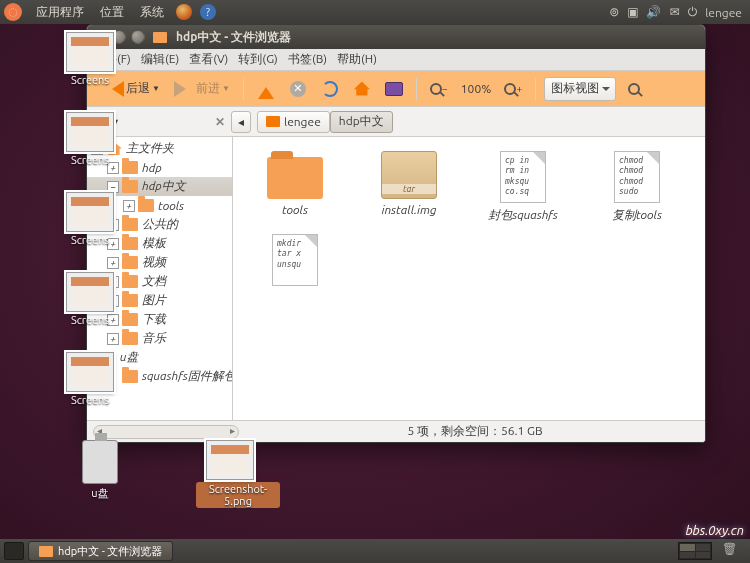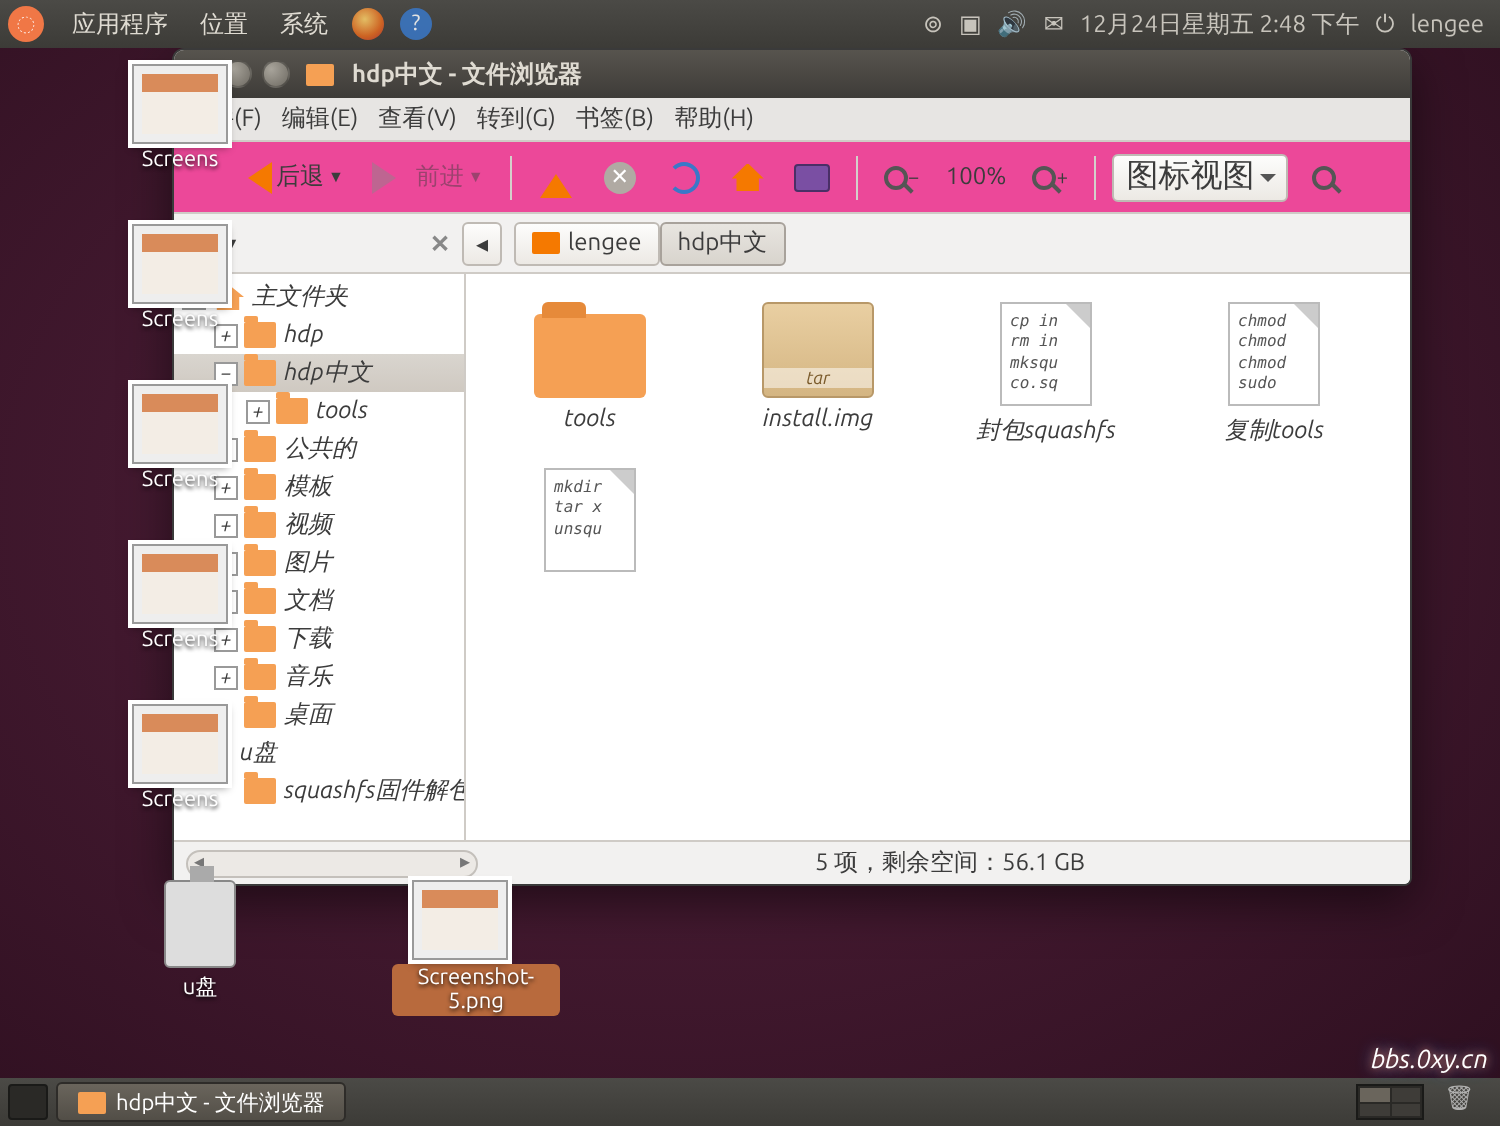--- a/index.html
+++ b/index.html
@@ -24,35 +24,35 @@
 #win { position: absolute; left: 86px; top: 24px; width: 620px; height: 419px; background: #f2f1f0; border: 1px solid #3a3a3a; border-radius: 6px 6px 4px 4px; box-shadow: 0 8px 24px rgba(0,0,0,.5); display: flex; flex-direction: column; overflow: hidden; }
 #titlebar { height: 24px; background: linear-gradient(#57544e,#3e3c38); display: flex; align-items: center; padding: 0 6px; color: #dfdbd2; }
 #titlebar .btn { width: 14px; height: 14px; border-radius: 50%; margin-right: 5px; border: 1px solid rgba(0,0,0,.3); }
 #titlebar .btn.close{background:radial-gradient(circle at 30% 30%,#f9a083,#d9512b);} 
 #titlebar .btn.min,#titlebar .btn.max{background:radial-gradient(circle at 30% 30%,#a8a49b,#6e6a62);} 
 #titlebar .title { font-weight: bold; margin-left: 4px; font-size: 12px; }
 
 #menubar { height: 22px; background: #e7e5e3; border-bottom: 1px solid #cfcbc6; display: flex; align-items: center; padding: 0 6px; gap: 10px; font-size: 12px; }
 #menubar span { cursor: pointer; }
 
-#toolbar { height: 36px; background: #ec4899; border-bottom: 1px solid #cfcbc6; display: flex; align-items: center; padding: 0 24px; gap: 4px; }
+#toolbar { height: 36px; background: #fdba74; border-bottom: 1px solid #cfcbc6; display: flex; align-items: center; padding: 0 12px; gap: 4px; }
 .tbtn { height: 26px; min-width: 28px; border: 1px solid transparent; border-radius: 3px; display: flex; align-items: center; justify-content: center; padding: 0 4px; cursor: pointer; gap: 2px;}
 .tbtn.disabled { opacity: .45; cursor: default; }
 .arrow-l { width:0;height:0;border:8px solid transparent;border-right:12px solid #f57900;}
 .arrow-r { width:0;height:0;border:8px solid transparent;border-left:12px solid #888;}
 .arrow-up{ width:0;height:0;border:8px solid transparent;border-bottom:12px solid #f57900;}
 .stop-ic{width:16px;height:16px;border-radius:50%;background:#b0aaa3;color:#fff;display:flex;align-items:center;justify-content:center;font-size:11px;}
 .reload-ic{width:16px;height:16px;border:2px solid #3a78c8;border-left-color:transparent;border-radius:50%;position:relative;}
 .home-ic{width:16px;height:14px;background:#f57900;clip-path:polygon(50% 0,100% 55%,85% 55%,85% 100%,15% 100%,15% 55%,0 55%);}
 .comp-ic{width:18px;height:14px;background:#7a4fa3;border:1px solid #4a2f66;border-radius:2px;}
 .mag-ic{width:12px;height:12px;border:2px solid #555;border-radius:50%;position:relative;}
 .mag-ic::after{content:"";position:absolute;width:6px;height:2px;background:#555;transform:rotate(45deg);right:-5px;bottom:-2px;}
 .sep{width:1px;height:22px;background:#d4d0cb;margin:0 4px;}
 .zoom-lbl{font-size:12px;padding:0 4px;}
-.view-sel{height:24px;border:1px solid #bfbab4;border-radius:3px;background:linear-gradient(#fdfdfc,#ece9e4);padding:0 16px 0 6px;font-size:16px;display:flex;align-items:center;position:relative;}
+.view-sel{height:24px;border:1px solid #bfbab4;border-radius:3px;background:linear-gradient(#fdfdfc,#ece9e4);padding:0 16px 0 6px;font-size:12px;display:flex;align-items:center;position:relative;}
 .view-sel::after{content:"";position:absolute;right:5px;top:9px;border:4px solid transparent;border-top-color:#555;}
 
 #pathrow{height:30px;display:flex;align-items:center;padding:0 8px;gap:6px;border-bottom:1px solid #cfcbc6;}
 #side-hdr{width:130px;display:flex;align-items:center;gap:4px;font-size:12px;}
 #side-hdr .drop{font-size:9px;}
 #side-hdr .x{margin-left:auto;color:#888;font-weight:bold;cursor:pointer;}
 .path-btn{height:22px;border:1px solid #bfbab4;border-radius:3px;background:linear-gradient(#fdfdfc,#ece9e4);padding:0 8px;font-size:12px;display:flex;align-items:center;gap:4px;cursor:pointer;}
 .path-btn.active{background:linear-gradient(#e8e5e0,#d8d4cd);border-color:#a8a29b;}
 .path-btn .fold{width:14px;height:11px;background:#f57900;border-radius:1px;}
 .path-nav{width:20px;justify-content:center;padding:0;}
@@ -107,21 +107,20 @@
   <span class="menu-item">应用程序</span>
   <span class="menu-item">位置</span>
   <span class="menu-item">系统</span>
   <span class="ind" style="width:16px;height:16px;border-radius:50%;background:radial-gradient(circle at 40% 35%,#ffd36b,#e66a1f 60%,#b33 100%);"></span>
   <span class="ind" style="width:16px;height:16px;border-radius:50%;background:#3a78c8;color:#fff;text-align:center;font-size:11px;line-height:16px;">?</span>
   <div class="spacer"></div>
   <span class="ind">⊚</span>
   <span class="ind">▣</span>
   <span class="ind">🔊</span>
   <span class="ind">✉</span>
-  <span class="ind">12月24日星期五 2:48 下午</span>
   <span class="ind">⏻</span>
   <span class="ind">lengee</span>
 </div>
 
 <div id="desktop"></div>
 
 <div id="win">
   <div id="titlebar">
     <div class="btn close"></div>
     <div class="btn min"></div>
@@ -234,41 +233,36 @@
           <span>模板</span>
         </div>
         <div class="tree-row" style="padding-left: 20px;">
           <span class="exp">+</span>
           <span class="tree-ic folder"></span>
           <span>视频</span>
         </div>
         <div class="tree-row" style="padding-left: 20px;">
           <span class="exp">+</span>
           <span class="tree-ic folder"></span>
+          <span>文档</span>
+        </div>
+        <div class="tree-row" style="padding-left: 20px;">
+          <span class="exp">+</span>
+          <span class="tree-ic folder"></span>
           <span>图片</span>
         </div>
         <div class="tree-row" style="padding-left: 20px;">
           <span class="exp">+</span>
           <span class="tree-ic folder"></span>
-          <span>文档</span>
-        </div>
-        <div class="tree-row" style="padding-left: 20px;">
-          <span class="exp">+</span>
-          <span class="tree-ic folder"></span>
           <span>下载</span>
         </div>
         <div class="tree-row" style="padding-left: 20px;">
           <span class="exp">+</span>
           <span class="tree-ic folder"></span>
           <span>音乐</span>
-        </div>
-        <div class="tree-row" style="padding-left: 20px;">
-          <span style="width:15px;flex-shrink:0"></span>
-          <span class="tree-ic folder"></span>
-          <span>桌面</span>
         </div>
         <div class="tree-row" style="padding-left: 4px;">
           <span class="exp">−</span>
           <span class="tree-ic usb"></span>
           <span>u盘</span>
         </div>
         <div class="tree-row" style="padding-left: 20px;">
           <span style="width:15px;flex-shrink:0"></span>
           <span class="tree-ic folder"></span>
           <span>squashfs固件解包封包</span>

